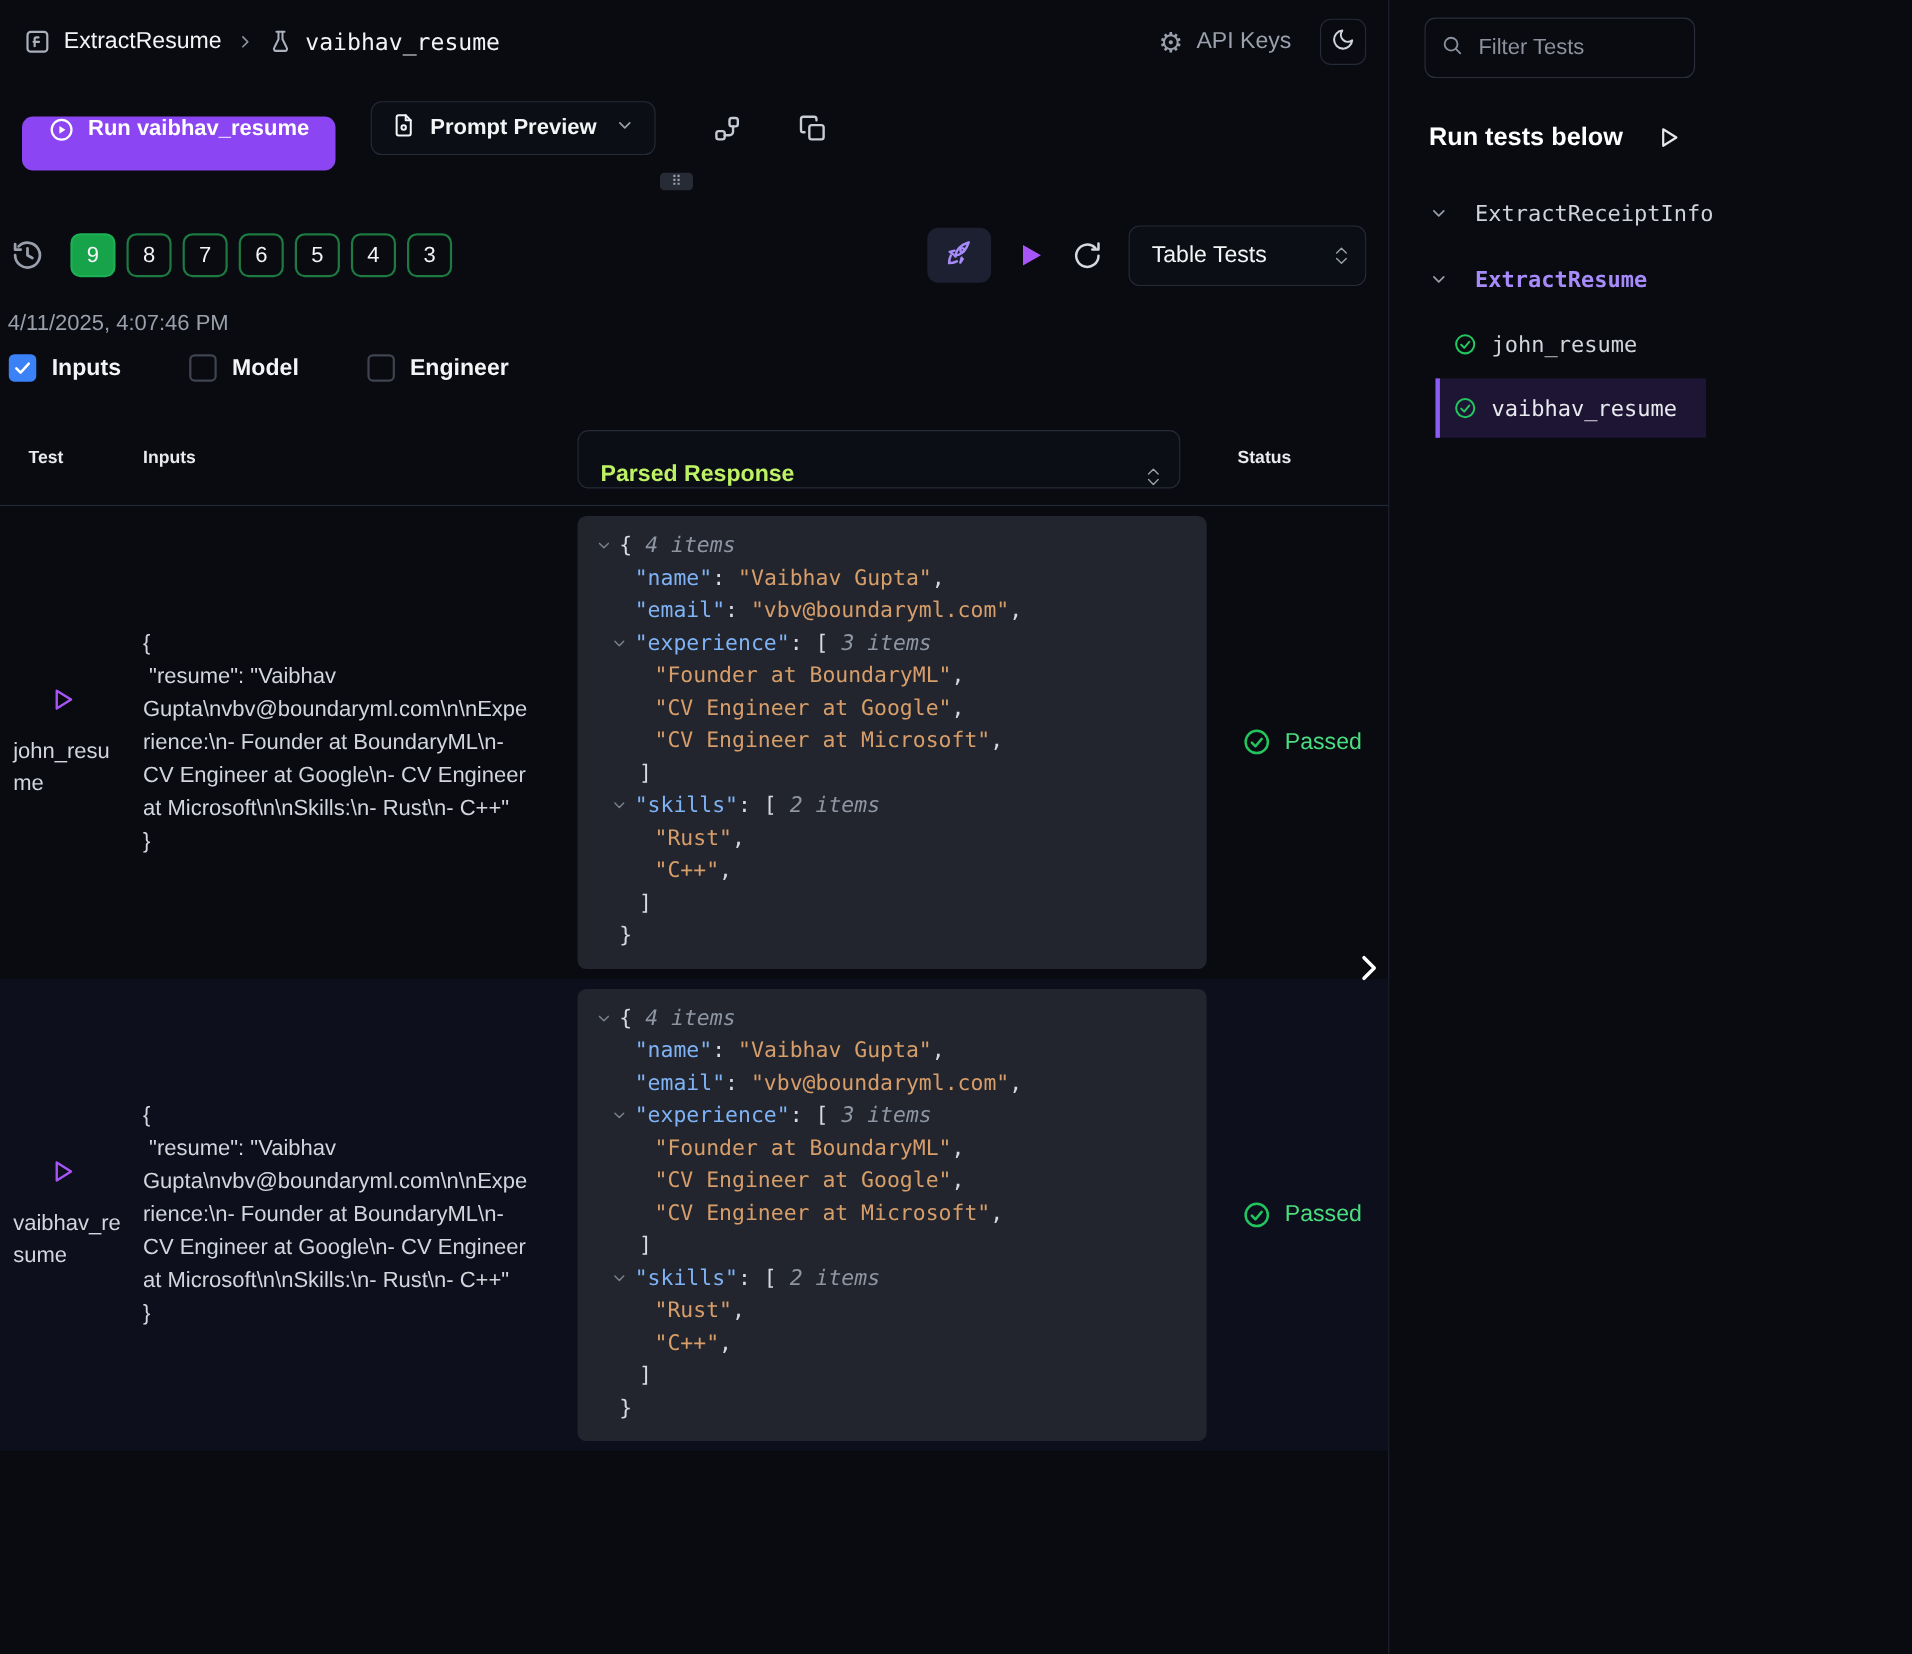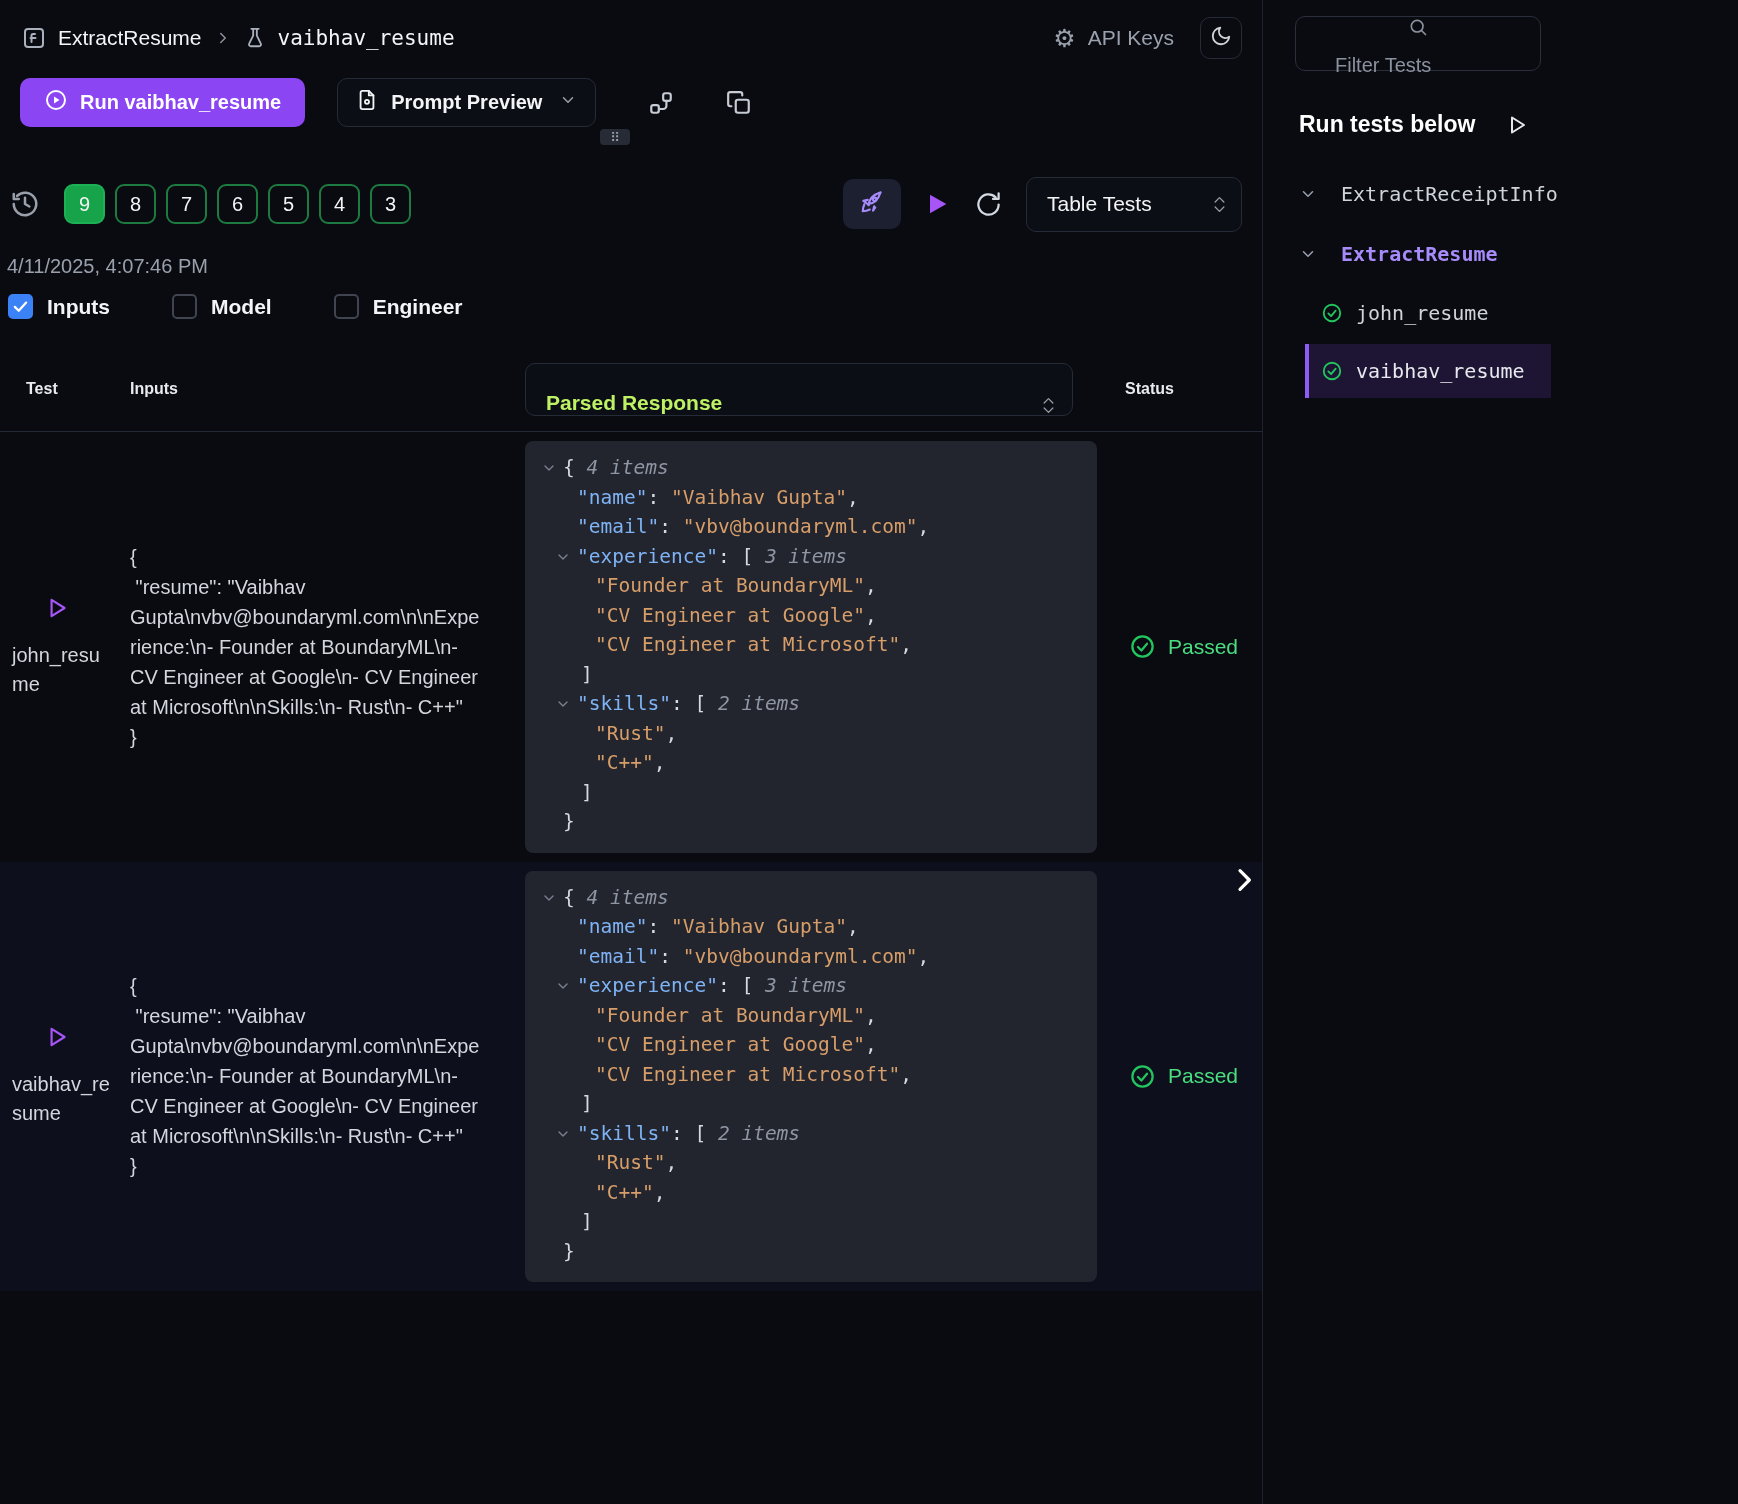--- a/index.html
+++ b/index.html
@@ -22,21 +22,21 @@
   .crumb .mono { font-family:"DejaVu Sans Mono", monospace; }
   .crumb-icon { color:#aab0bc; display:flex; }
   .crumb-sep { color:#8b919d; display:flex; }
   .topbar-right { margin-left:auto; display:flex; align-items:center; gap:26px; }
   .apikeys { display:flex; align-items:center; gap:12px; color:#9aa1ad; font-size:21px; cursor:pointer; }
   .gear-glyph { font-family:"DejaVu Sans", sans-serif; font-size:25px; color:#9aa1ad; }
   .moon-btn { width:42px; height:42px; border:1px solid #262b38; border-radius:10px; display:flex; align-items:center; justify-content:center; color:#d1d5db; cursor:pointer; }
 
   
   .toolbar { display:flex; align-items:center; margin-top:16px; padding-left:20px; }
-  .run-btn { display:flex; align-items:center; gap:12px; background:#8b45f2; border-radius:10px; height:49px; padding:0 24px; color:#fff; font-size:20px; font-weight:bold; cursor:pointer; }
+  .run-btn { display:flex; align-items:flex-start; gap:12px; background:#8b45f2; border-radius:10px; height:49px; padding:0 24px; color:#fff; font-size:20px; font-weight:bold; cursor:pointer;margin-top:28px; }
   .prompt-btn { margin-left:32px; display:flex; align-items:center; gap:13px; height:49px; border:1px solid #262b38; border-radius:10px; padding:0 18px; background:#0c0e15; color:#f3f4f6; font-size:20px; font-weight:bold; cursor:pointer; }
   .prompt-btn .chev { color:#9aa0ab; margin-left:4px; }
   .tool-icon { margin-left:52px; color:#c7cbd4; cursor:pointer; display:flex; }
 
   
   .prompt-row { position:relative; margin-top:26px; height:38px; display:flex; align-items:center; }
   .role-bar { position:absolute; left:20px; top:2px; width:5px; height:33px; background:#e879f9; border-radius:3px; }
   .role-label { margin-left:58px; color:#cfd3da; font-size:20px; }
   .vscroll-thumb { position:absolute; right:30px; top:2px; width:9px; height:32px; background:#313642; border-radius:5px; cursor:grab; }
   .handle-row { position:relative; height:20px; }
@@ -90,21 +90,21 @@
   .ic { padding-left:40px; }
   .jk { color:#7fb3f5; }
   .js { color:#d89e69; }
   .ji { color:#8e95a3; font-style:italic; }
   .jp { color:#d6d9e0; }
   .status-cell { display:flex; align-items:center; gap:12px; padding-left:32px; color:#4ade80; font-size:21px; }
   .check-icon { color:#22c55e; display:flex; }
   .nav-chevron { position:absolute; right:2px; top:862px; color:#ffffff; display:flex; cursor:pointer; }
 
   
-  .filter-box { width:246px; height:55px; border:1px solid #2a2f3b; border-radius:10px; display:flex; align-items:center; gap:12px; padding:0 14px; margin-left:4px; color:#8b919d;flex-direction:column; }
+  .filter-box { width:246px; height:55px; border:1px solid #2a2f3b; border-radius:10px; display:flex; align-items:center; gap:12px; padding:0 14px; margin-left:4px; color:#8b919d; }
   .filter-box input { background:transparent; border:none; outline:none; color:#e5e7eb; font-size:20px; width:170px; font-family:"Liberation Sans", sans-serif; }
   .filter-box input::placeholder { color:#8b919d; }
   .run-tests { margin-top:40px; display:flex; align-items:center; justify-content:space-between; width:238px; padding-left:8px; cursor:pointer; }
   .run-tests-label { font-size:23px; font-weight:bold; color:#fff; }
   .run-tests-icon { color:#e5e7eb; display:flex; }
   .tree { margin-top:44px; }
   .group-row { display:flex; align-items:center; gap:24px; font-family:"DejaVu Sans Mono", monospace; font-size:20px; color:#cfd3da; margin-bottom:36px; cursor:pointer; padding-left:8px; }
   .group-row .tchev { color:#9aa0ab; display:flex; }
   .group-row.purple { color:#a78bfa; font-weight:bold; margin-bottom:20px; }
   .test-item { display:flex; align-items:center; gap:13px; margin-left:14px; width:246px; height:54px; padding:0 10px 0 16px; font-family:"DejaVu Sans Mono", monospace; font-size:20px; color:#d1d5da; cursor:pointer; margin-bottom:4px; }

